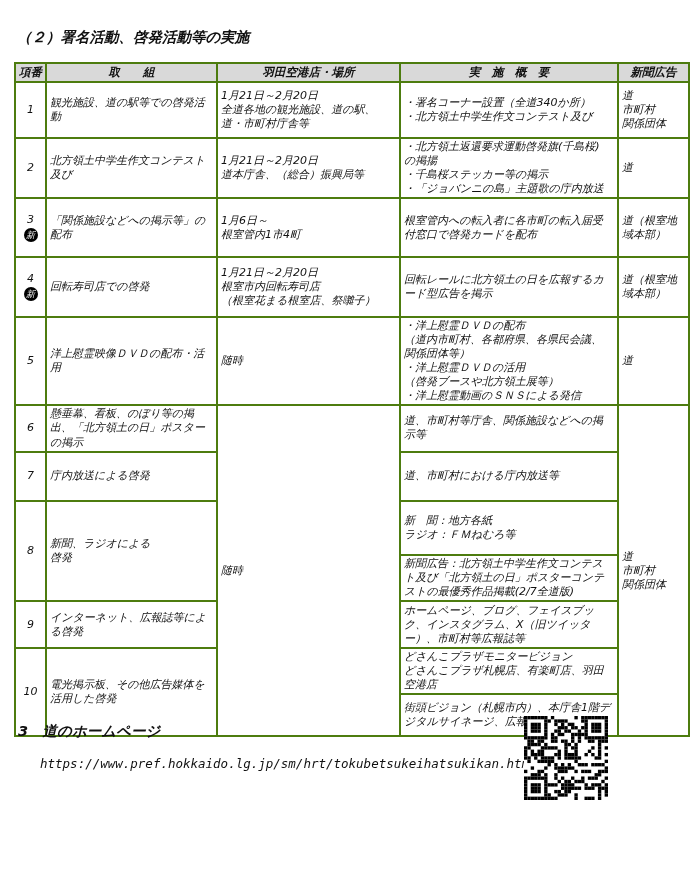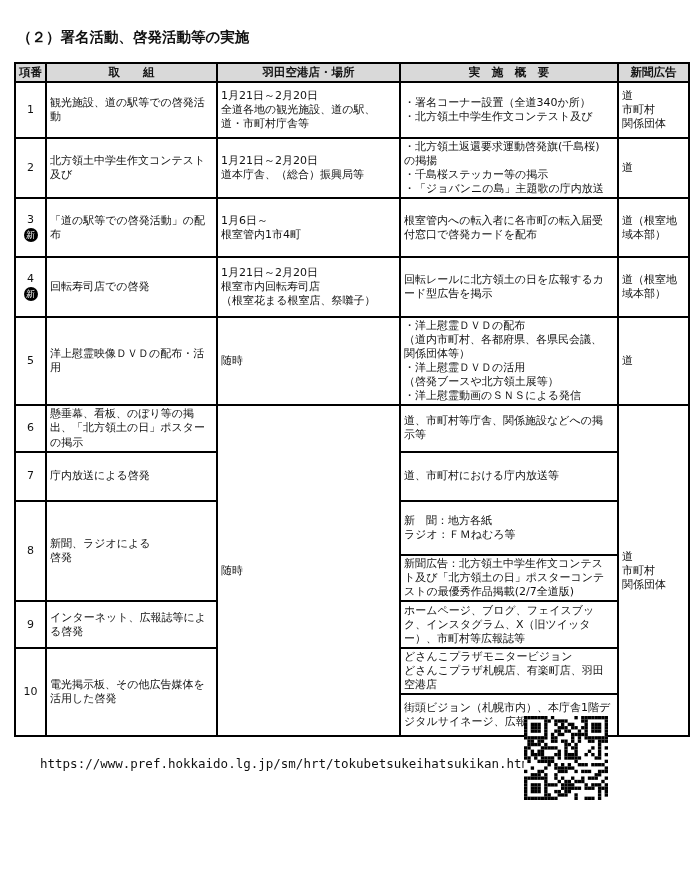--- a/index.html
+++ b/index.html
@@ -1,21 +1,21 @@
 <!DOCTYPE html>
 <html><head>
 <meta charset="utf-8">
 <style>
   html,body{margin:0;padding:0;background:#fff;}
   .doc{position:relative;width:558px;height:886px;background:#ffffff;
-       font-family:"DejaVu Sans","Liberation Sans",sans-serif;color:#111;}
+       font-family:"DejaVu Sans","Liberation Sans",sans-serif;color:#111;font-style:italic;}
   .page-title{position:absolute;left:17px;top:28px;font-size:14.5px;font-weight:bold;margin:0;}
   table.main-table{position:absolute;left:14px;top:62px;width:674px;border-collapse:collapse;
        table-layout:fixed;border:2px solid #000;}
-  td,th{border:2px solid #000000;font-size:11px;line-height:1.28;padding:1px 3px;
+  td,th{border:2px solid #4d7c0f;font-size:11px;line-height:1.28;padding:1px 3px;
        vertical-align:middle;white-space:pre-line;overflow:hidden;word-break:break-all;}
   th{background:#d9d9d9;text-align:center;font-weight:bold;font-size:11.5px;padding:1px 2px;}
   tr.sub td{border-top-width:1px;}
   td.no{text-align:center;padding:0;}
   td.top{vertical-align:middle;}
   .badge{display:inline-block;width:14px;height:14px;border-radius:50%;background:#000;
        color:#fff;font-size:9px;line-height:14px;text-align:center;vertical-align:middle;}
   .no-stack{display:flex;flex-direction:column;align-items:center;gap:1px;}
   .footnote{position:absolute;left:15px;top:696px;font-size:11.5px;}
   .section3-heading{position:absolute;left:18px;top:722px;font-size:14.5px;font-weight:bold;margin:0;}
@@ -72,21 +72,21 @@
       <td>道</td>
     </tr>
 
     <tr style="height:46px">
       <td class="no">
         <div class="no-stack">
           <span>3</span>
           <span class="badge">新</span>
         </div>
       </td>
-      <td>「道の駅等での啓発活動」の配布</td>
+      <td>「関係施設などへの掲示等」の配布</td>
       <td>1月6日～
 根室管内1市4町</td>
       <td>根室管内への転入者に各市町の転入届受付窓口で啓発カードを配布</td>
       <td>道（根室地域本部）</td>
     </tr>
 
     <tr style="height:52px">
       <td class="no">
         <div class="no-stack">
           <span>4</span>
@@ -153,20 +153,21 @@
       <td>どさんこプラザモニタービジョン
 どさんこプラザ札幌店、有楽町店、羽田空港店</td>
     </tr>
     <tr class="sub" style="height:42px">
       <td>街頭ビジョン（札幌市内）、本庁舎1階デジタルサイネージ、広報車、街頭放送等</td>
     </tr>
   </tbody>
     </table>
 
 
+  <h2 class="section3-heading">3　道のホームページ</h2>
 
   <div class="homepage-url">https://www.pref.hokkaido.lg.jp/sm/hrt/tokubetsukeihatsukikan.html</div>
 
   <svg class="qr" xmlns="http://www.w3.org/2000/svg" viewBox="0 0 100 100">
       <rect width="100" height="100" fill="#fff"></rect>
       <g fill="#000">
         <rect x="0" y="0" width="4" height="4"></rect>
         <rect x="4" y="0" width="4" height="4"></rect>
         <rect x="8" y="0" width="4" height="4"></rect>
         <rect x="12" y="0" width="4" height="4"></rect>

